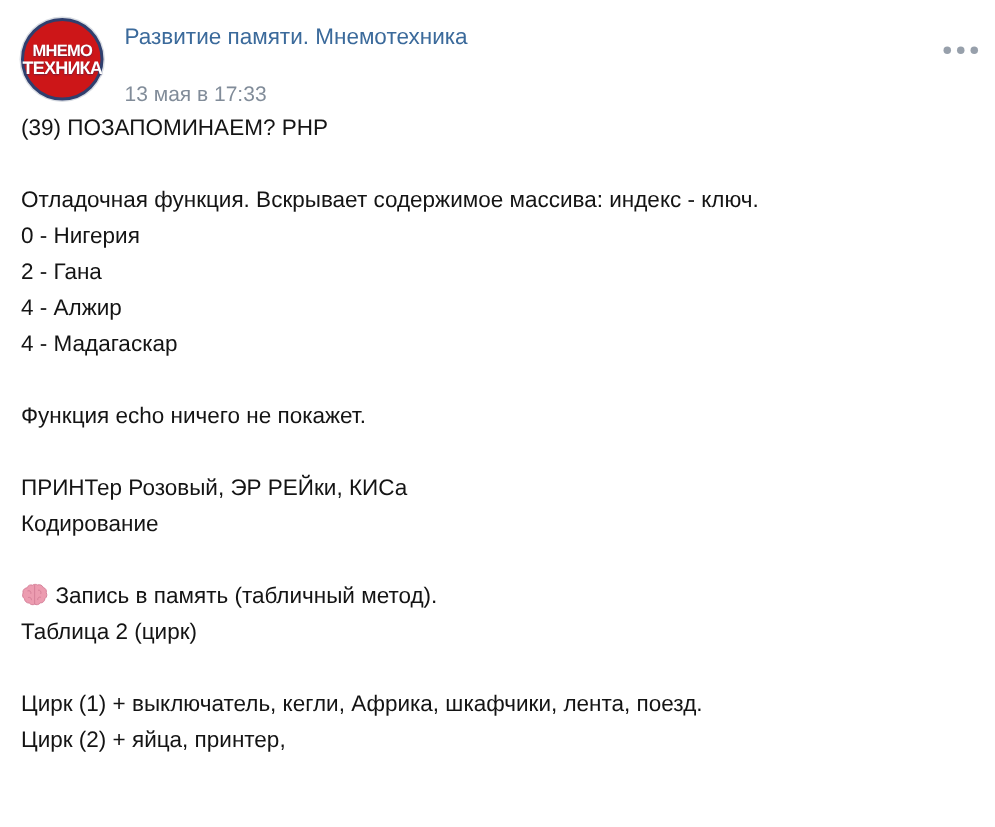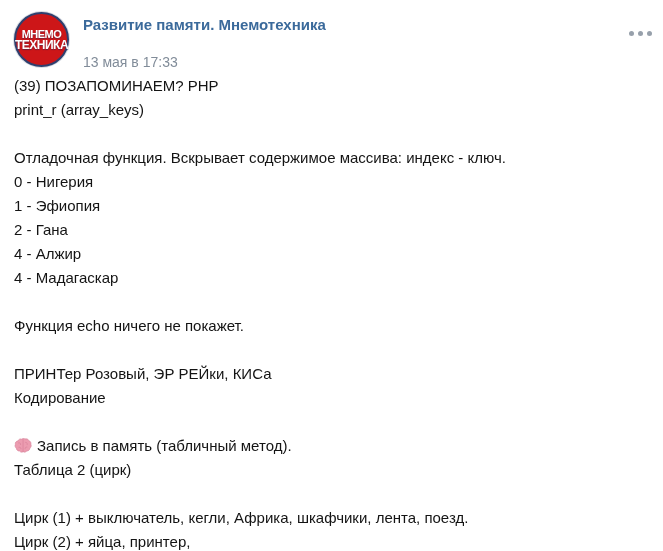--- a/index.html
+++ b/index.html
@@ -42,21 +42,21 @@
   }
   .avatar-line2 {
     color: #ffffff; font-weight: bold;
     font-size: 12px; line-height: 11px;
     letter-spacing: -0.5px;
     text-shadow: 0 1px 1px rgba(40,40,90,.55);
   }
   .header-info { margin-left: 14px; padding-top: 3px; }
   .group-name {
     font-size: 15px;
-    font-weight: bold;
+    font-weight: normal;
     color: #3b6a9b;
     text-decoration: none;
     line-height: 19px;
     display: inline-block;
     cursor: pointer;
     text-align: center;
   }
   .post-time {
     font-size: 14px;
     color: #818c99;
@@ -112,25 +112,23 @@
   </div>
 
   <div class="menu-dots">
     <span></span>
     <span></span>
     <span></span>
   </div>
 
   <div class="post-body">
     <div class="post-line">(39) ПОЗАПОМИНАЕМ? PHP</div>
-    <div class="post-line">print_r (array_keys)</div>
     <div class="post-line"></div>
     <div class="post-line">Отладочная функция. Вскрывает содержимое массива: индекс - ключ.</div>
     <div class="post-line">0 - Нигерия</div>
-    <div class="post-line">1 - Эфиопия</div>
     <div class="post-line">2 - Гана</div>
     <div class="post-line">4 - Алжир</div>
     <div class="post-line">4 - Мадагаскар</div>
     <div class="post-line"></div>
     <div class="post-line">Функция echo ничего не покажет.</div>
     <div class="post-line"></div>
     <div class="post-line">ПРИНТер Розовый, ЭР РЕЙки, КИСа</div>
     <div class="post-line">Кодирование</div>
     <div class="post-line"></div>
     <div class="post-line">

